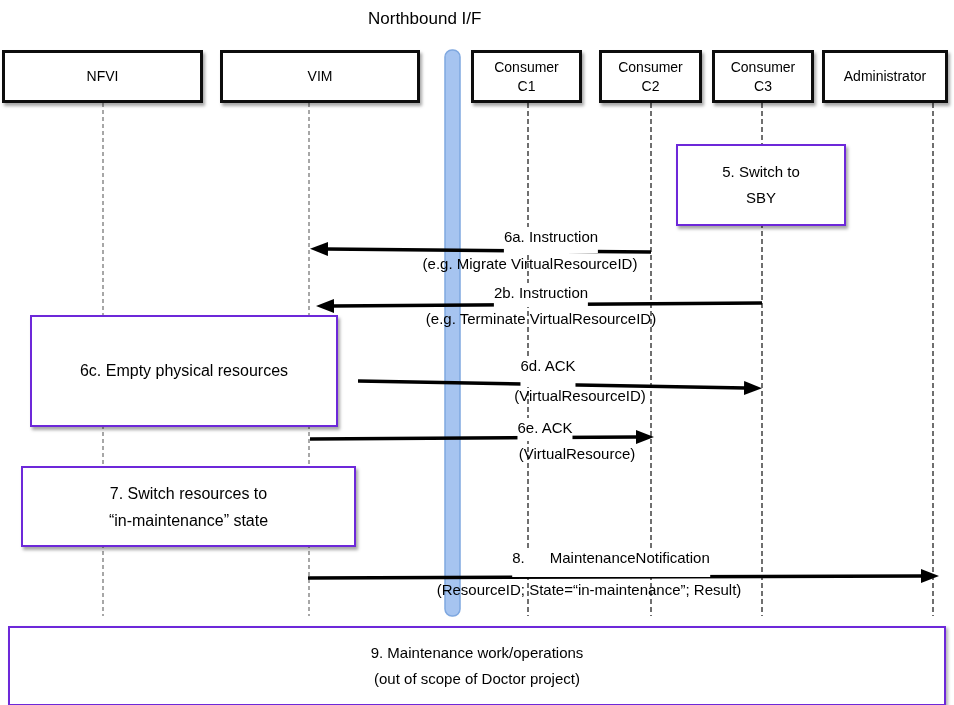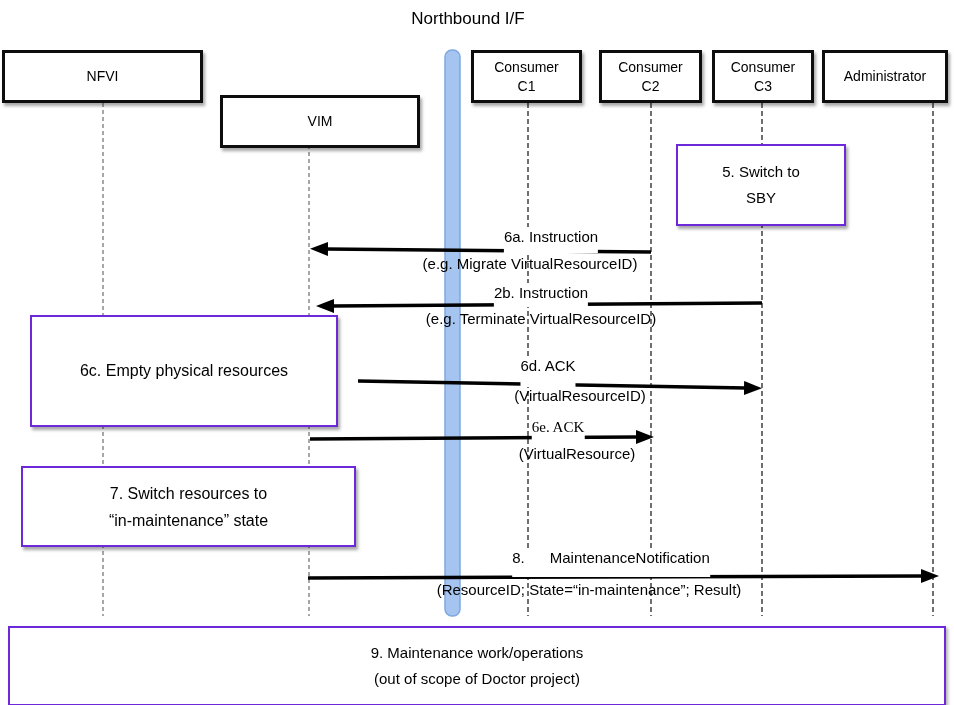--- a/index.html
+++ b/index.html
@@ -1,21 +1,21 @@
 <!DOCTYPE html>
 <html><head>
 <meta charset="utf-8">
 <style>
   html,body{margin:0;padding:0;background:#fff;}
   #canvas{
     position:relative;width:954px;height:705px;background:#fff;overflow:hidden;
     font-family:"Liberation Sans",sans-serif;color:#000;
   }
   .title{
-    position:absolute;left:368px;top:9px;width:200px;text-align:center;
+    position:absolute;left:368px;top:9px;width:200px;
     font-size:17px;
   }
   .actor{
     position:absolute;top:50px;height:53px;box-sizing:border-box;
     border:3px solid #0d0d0d;background:#fff;
     display:flex;flex-direction:column;align-items:center;justify-content:center;
     font-size:14px;line-height:1.3;text-align:center;
     box-shadow:2px 3px 3px rgba(0,0,0,0.35);
   }
   .step{
@@ -59,21 +59,21 @@
     <line x1="358" y1="381" x2="746" y2="388" stroke="#000" stroke-width="3.5" marker-end="url(#ah)"></line>
     <line x1="310" y1="439" x2="638" y2="437" stroke="#000" stroke-width="3.5" marker-end="url(#ah)"></line>
     <line x1="308" y1="578" x2="923" y2="576" stroke="#000" stroke-width="3.5" marker-end="url(#ah)"></line>
   </svg>
 
   <div class="title">Northbound I/F</div>
 
   <div class="actor" style="left:2px;width:201px;">
     <span>NFVI</span>
   </div>
-  <div class="actor" style="left:220px;width:200px;margin-top:45px;">
+  <div class="actor" style="left:220px;width:200px;">
     <span>VIM</span>
   </div>
   <div class="actor" style="left:471px;width:111px;">
     <span>Consumer</span>
     <span>C1</span>
   </div>
   <div class="actor" style="left:599px;width:103px;">
     <span>Consumer</span>
     <span>C2</span>
   </div>
@@ -106,19 +106,19 @@
 
   <div class="mtitle" style="left:551px;top:227px;padding-bottom:7px;">6a. Instruction</div>
   <div class="mdetail" style="left:530px;top:254px;">(e.g. Migrate VirtualResourceID)</div>
 
   <div class="mtitle" style="left:541px;top:283px;padding-bottom:5px;">2b. Instruction</div>
   <div class="mdetail" style="left:541px;top:309px;">(e.g. Terminate VirtualResourceID)</div>
 
   <div class="mtitle" style="left:548px;top:356px;padding-bottom:12px;">6d. ACK</div>
   <div class="mdetail" style="left:580px;top:386px;">(VirtualResourceID)</div>
 
-  <div class="mtitle" style="left:558px;top:418px;padding-bottom:4px;font-family:Liberation Serif, serif;">6e. ACK</div>
+  <div class="mtitle" style="left:545px;top:418px;padding-bottom:4px;">6e. ACK</div>
   <div class="mdetail" style="left:577px;top:444px;">(VirtualResource)</div>
 
   <div class="mtitle" style="left:611px;top:548px;padding-bottom:9px;line-height:20px;">8.      MaintenanceNotification</div>
   <div class="mdetail" style="left:589px;top:580px;">(ResourceID; State=“in-maintenance”; Result)</div>
 
 </div>
 
 </body></html>

